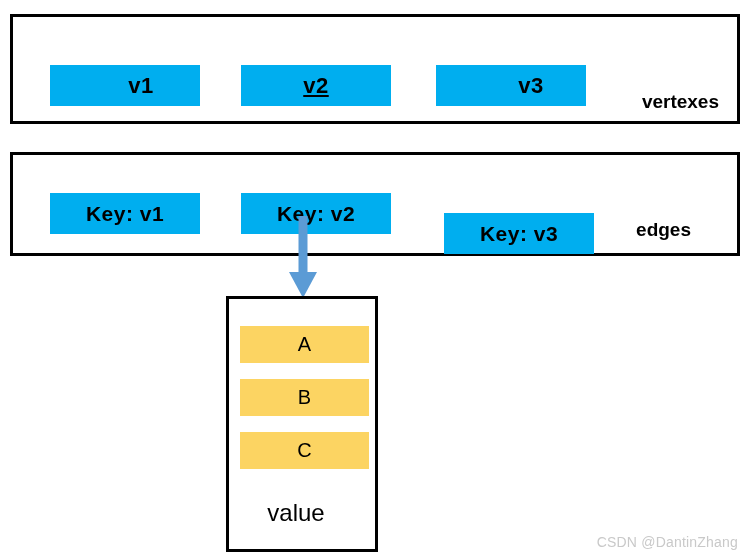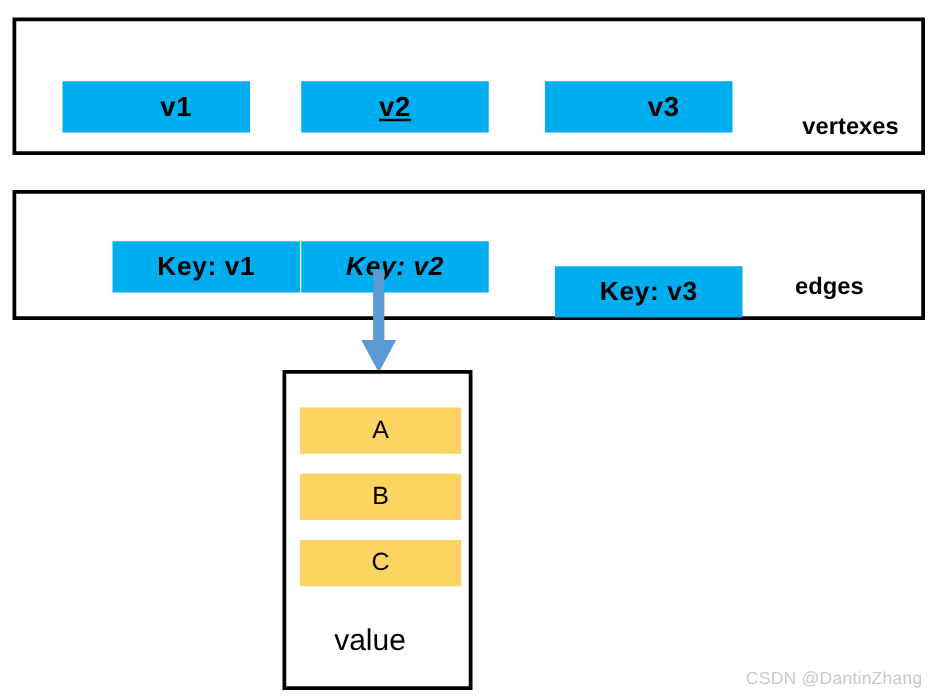--- a/index.html
+++ b/index.html
@@ -53,22 +53,22 @@
   #vertex-cell-1 { left: 228px; text-decoration: underline; }
   #vertex-cell-2 { left: 423px; padding-left: 40px; }
 
   .edge-cell {
     top: 38px;
     width: 150px;
     height: 41px;
     font-size: 21px;
     letter-spacing: 0.5px;
   }
-  #edge-cell-0 { left: 37px; margin-left: 40px;  }
-  #edge-cell-1 { left: 228px; font-style: italic; }
+  #edge-cell-0 { left: 37px;  }
+  #edge-cell-1 { left: 228px; }
   #edge-cell-2 { left: 431px; margin-top: 20px; }
 
   
   .section-label {
     position: absolute;
     color: #000000;
     font-size: 19px;
     white-space: nowrap;
     font-weight: bold;
   }

